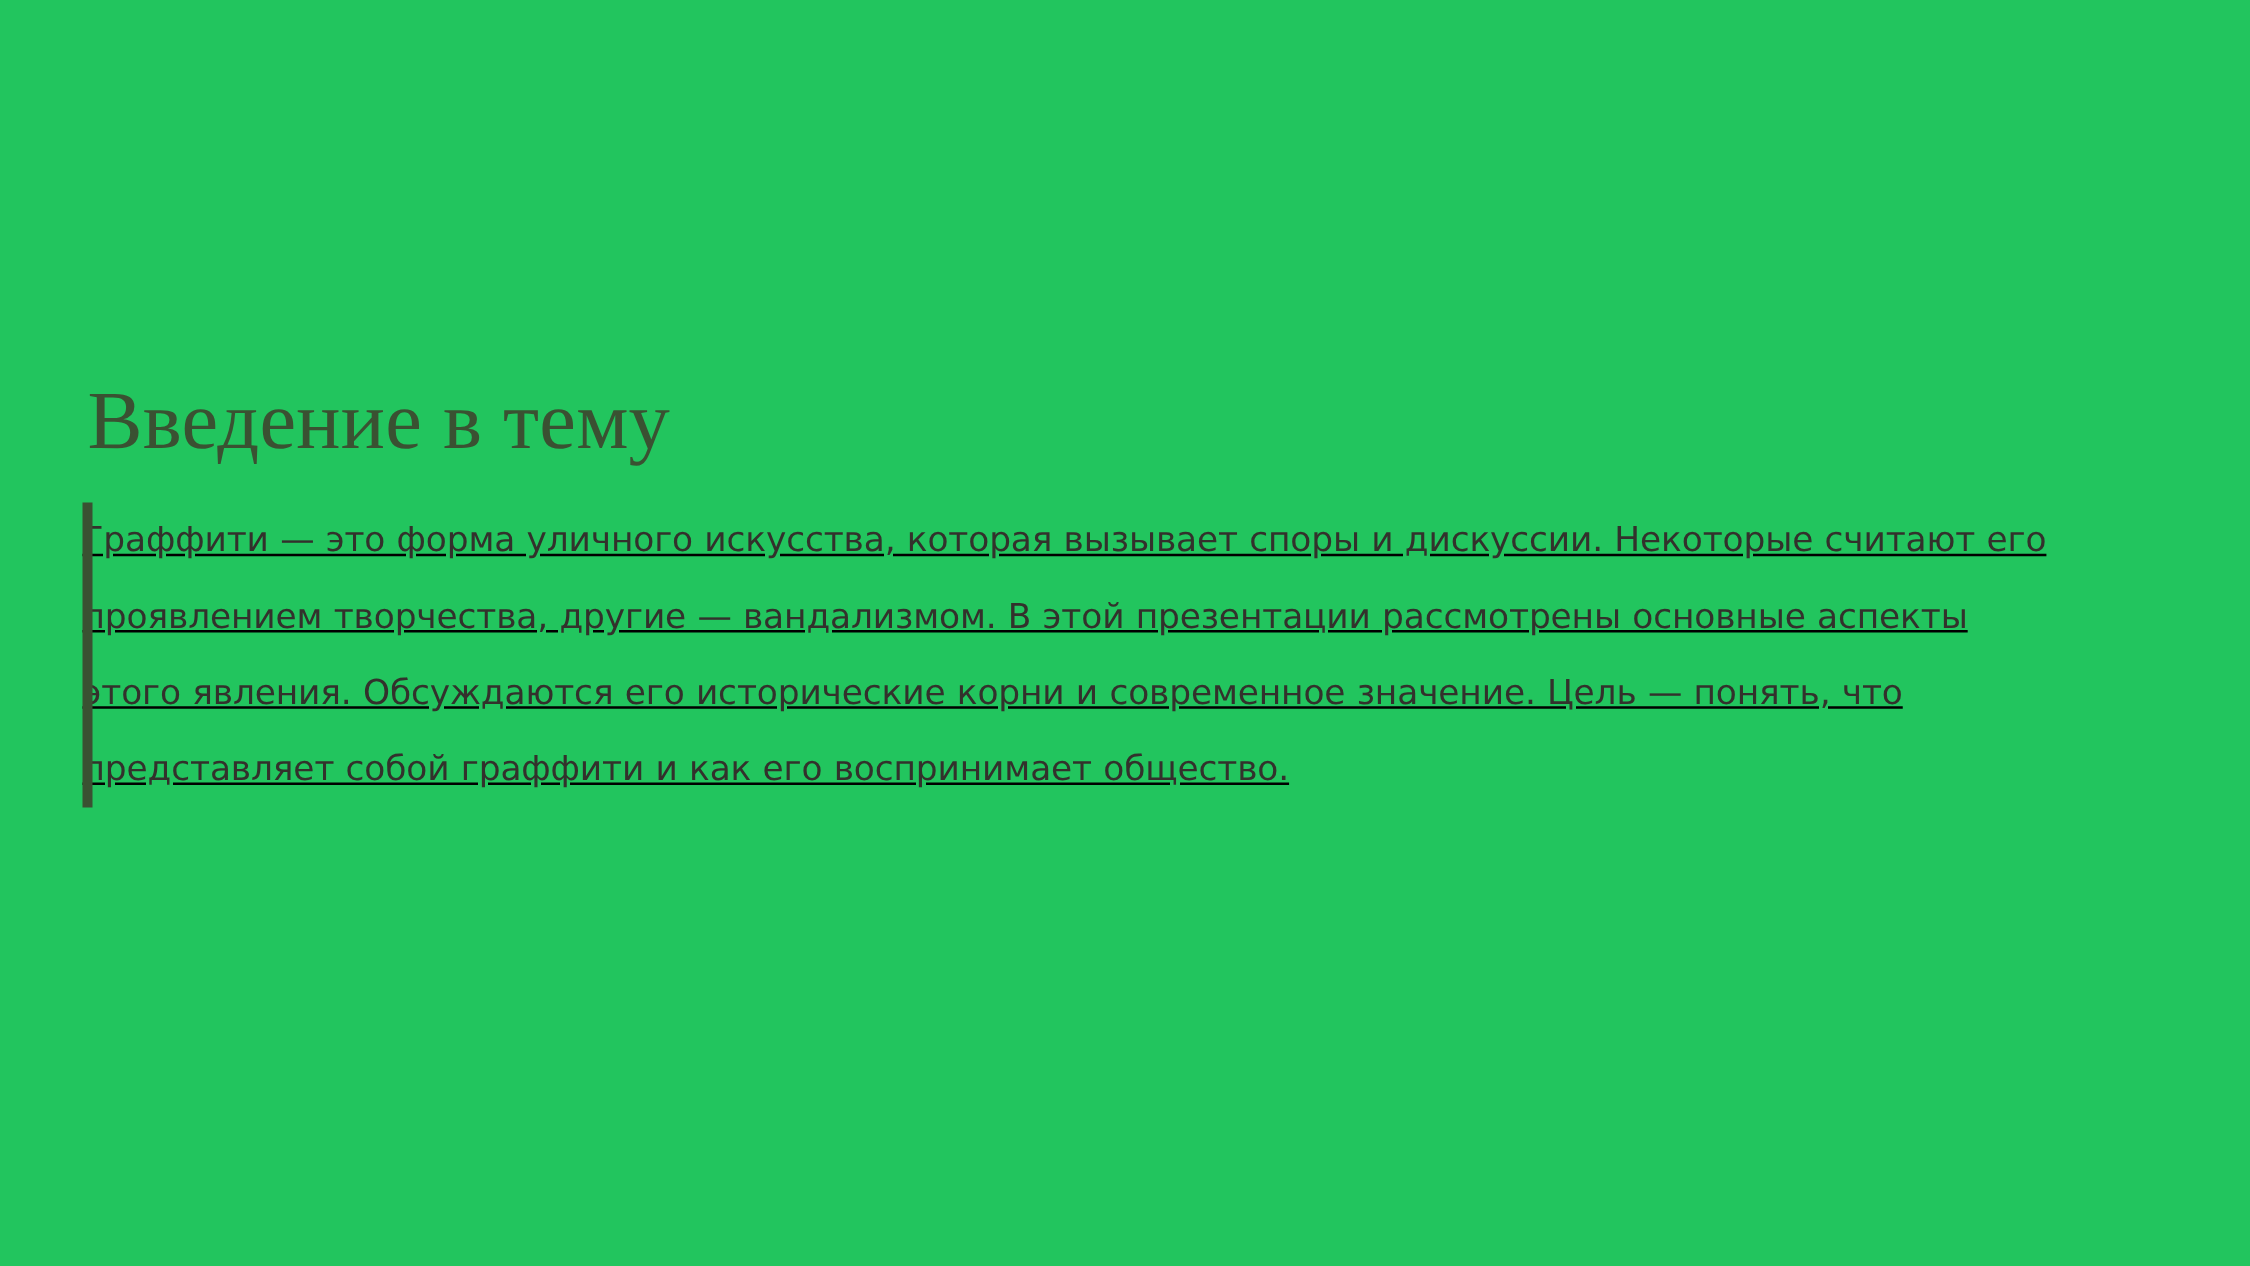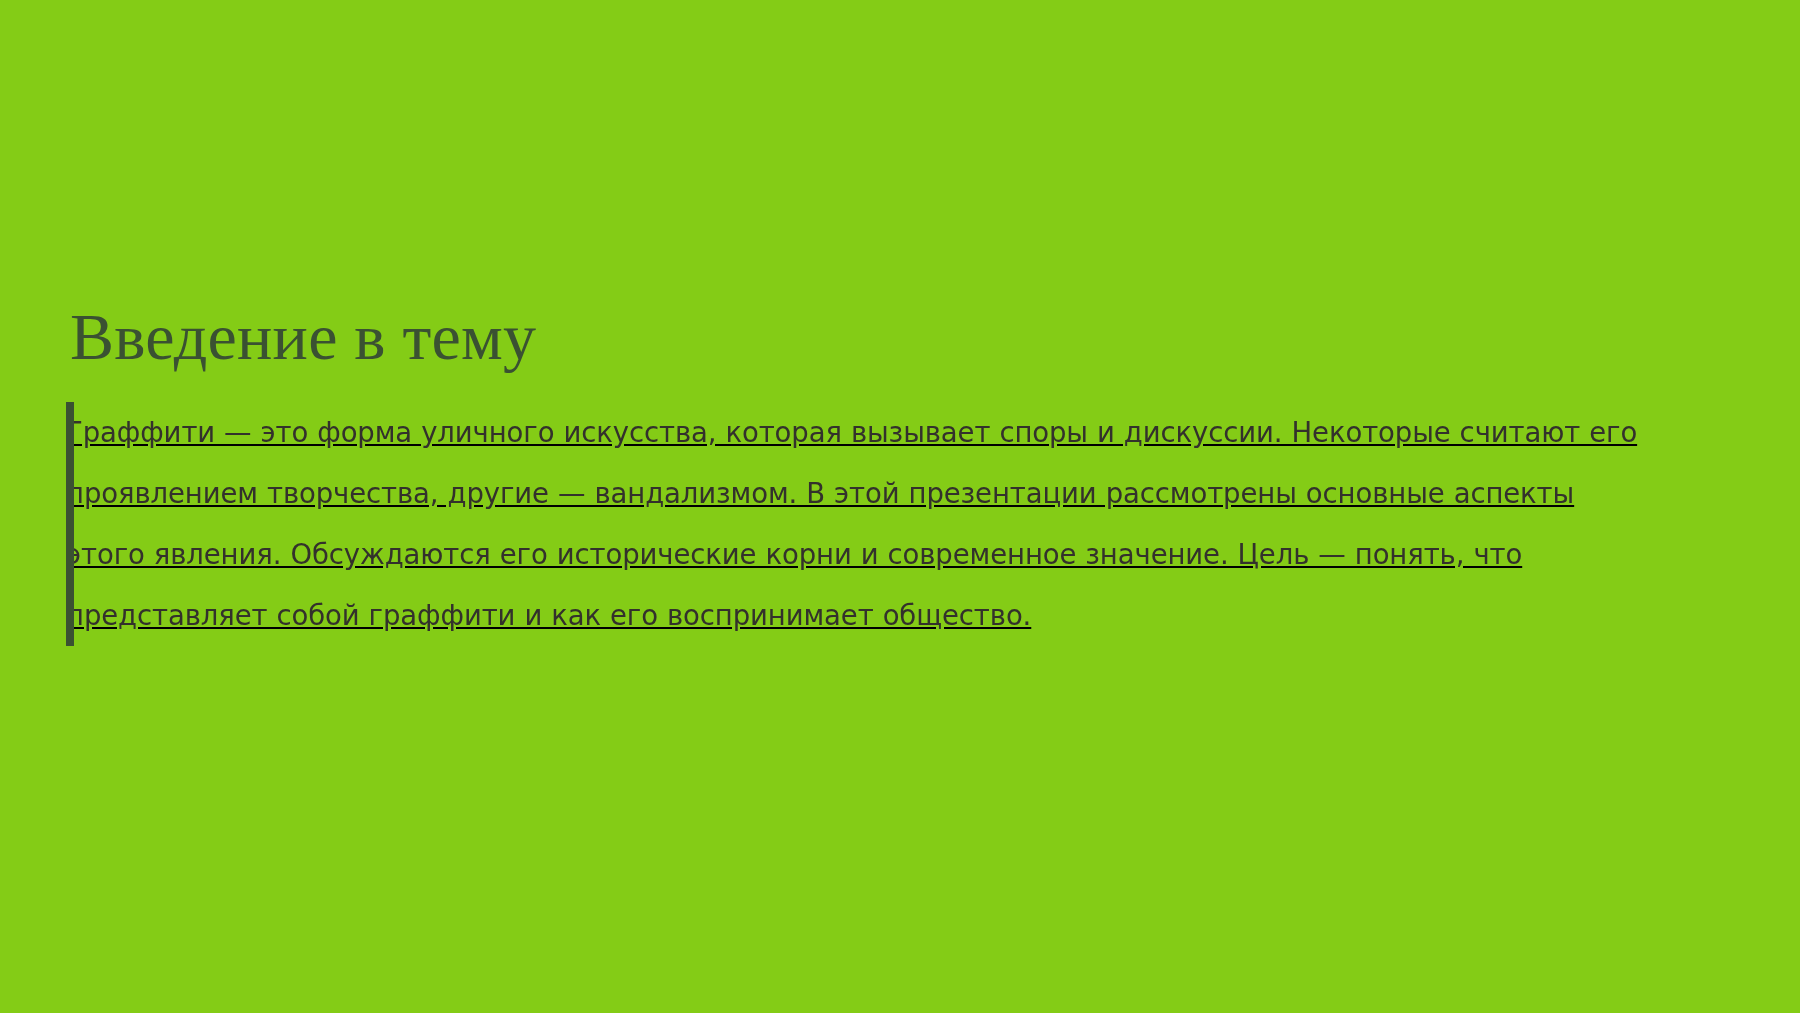--- a/index.html
+++ b/index.html
@@ -11,21 +11,21 @@
     height: 1013px;
     overflow: hidden;
     background: #FDF3E4;
     font-family: "Liberation Sans", sans-serif;
   }
 
   .slide {
     position: relative;
     width: 1800px;
     height: 1013px;
-    background: #84cc16;
+    background: #22c55e;
     box-sizing: border-box;
   }
 
   .slide-content {
     position: absolute;
     left: 66px;
     top: 300px;
     width: 1620px;
   }
 

